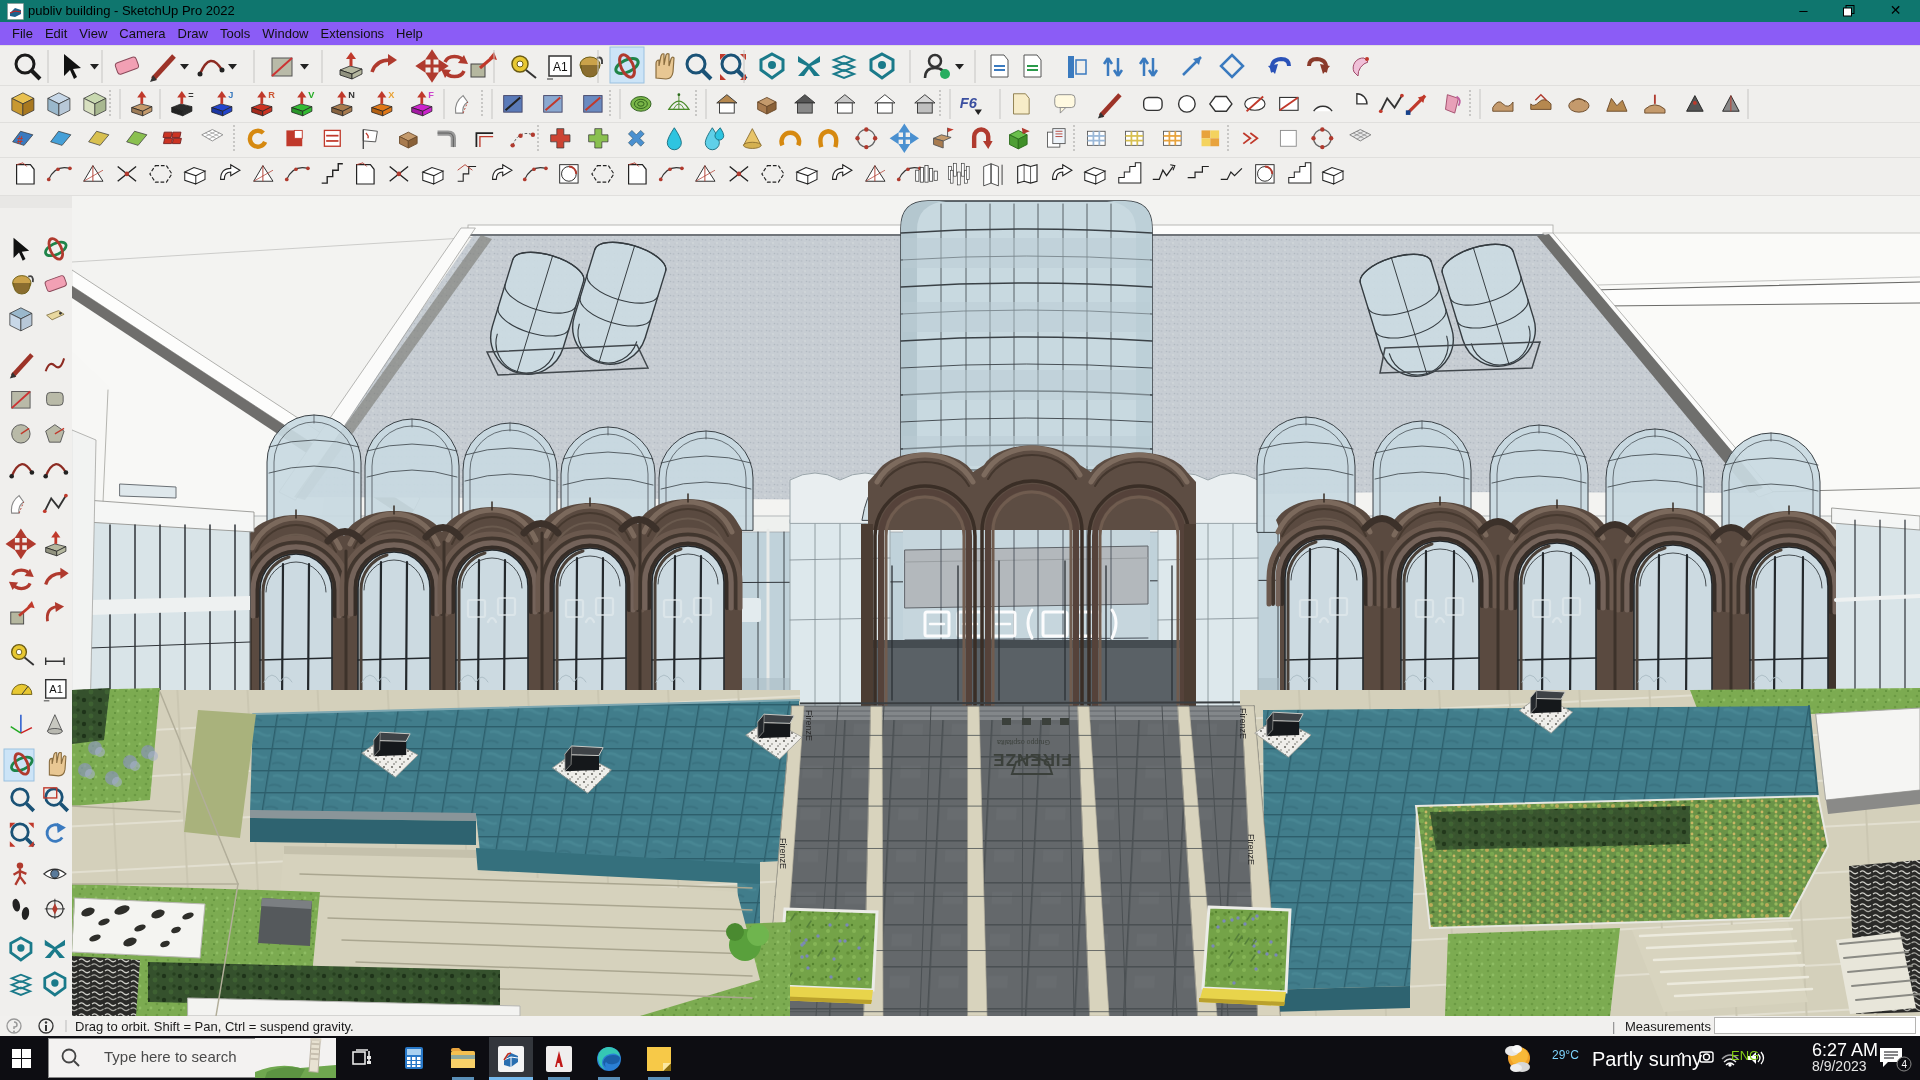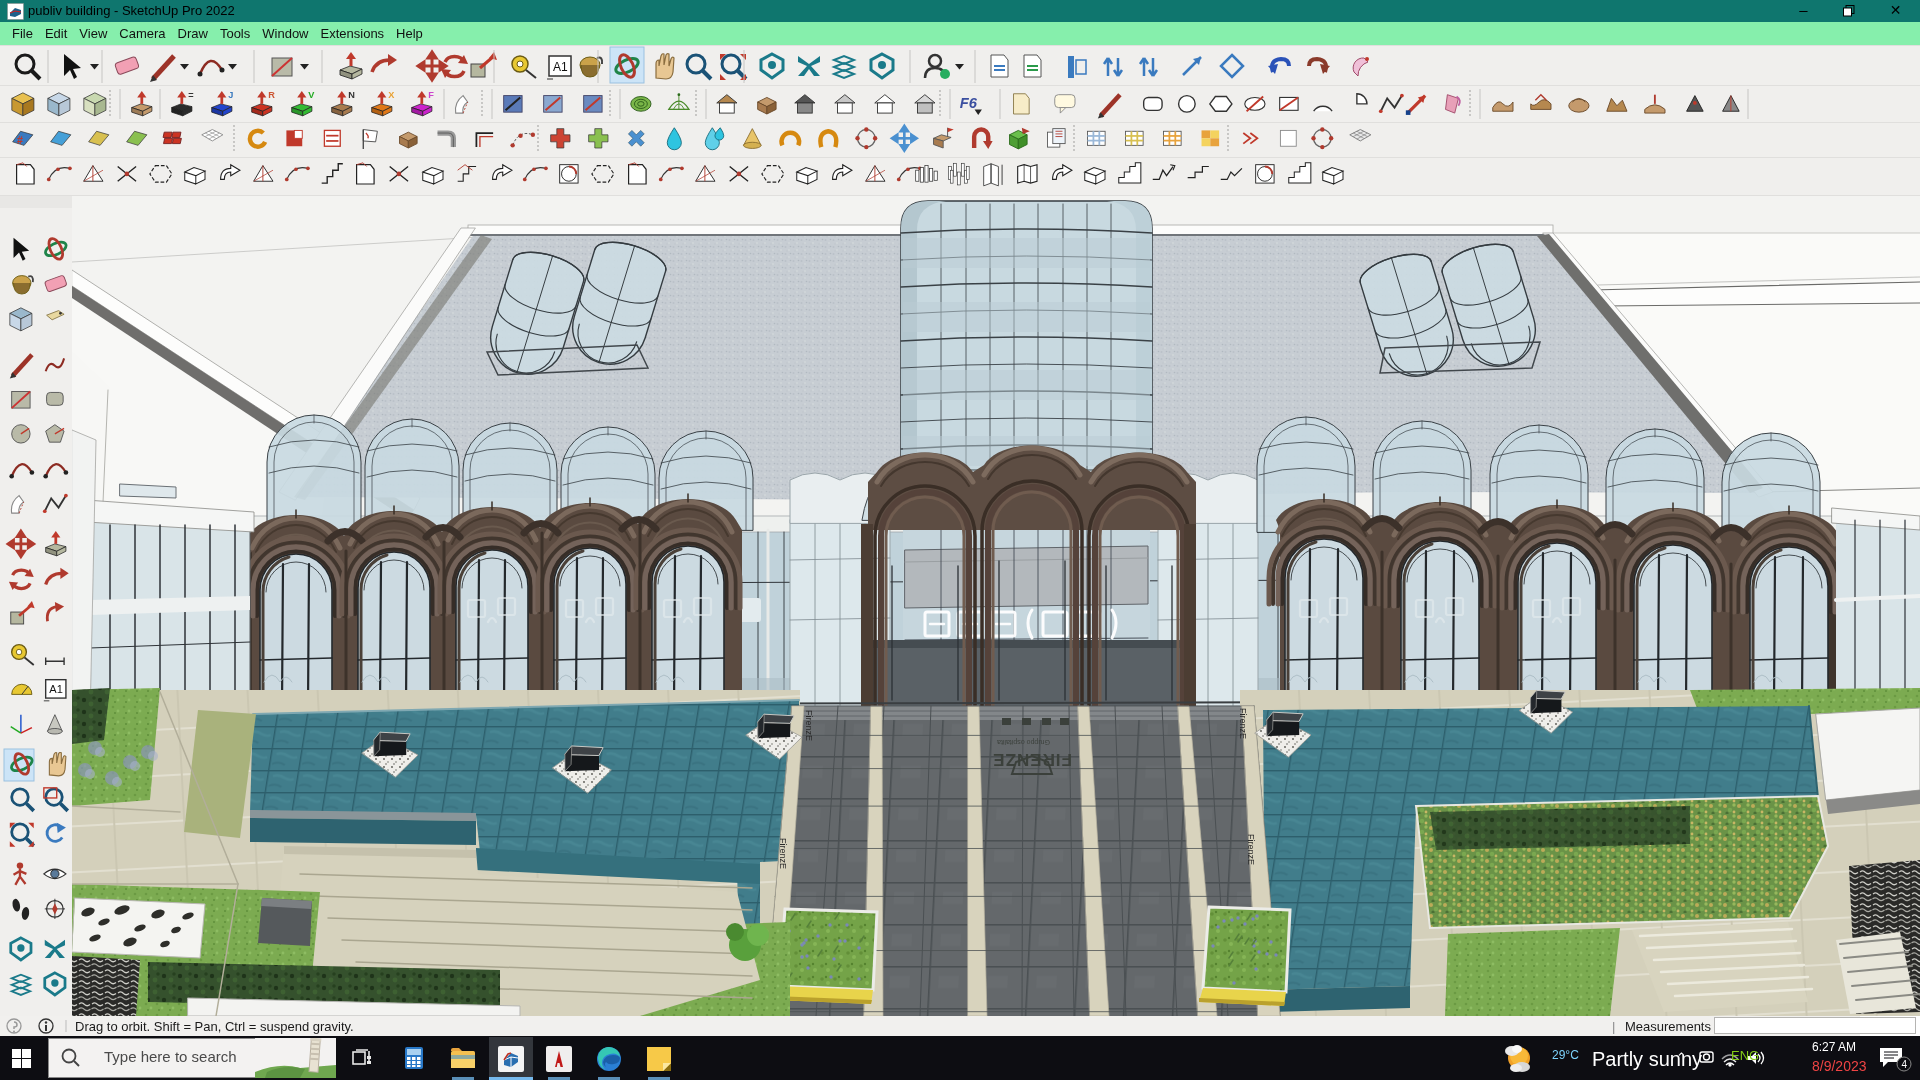--- a/index.html
+++ b/index.html
@@ -1,18 +1,18 @@
 <!DOCTYPE html>
 <html><head><meta charset="utf-8"><style>
 *{margin:0;padding:0;box-sizing:border-box}
 html,body{width:1920px;height:1080px;overflow:hidden;font-family:"Liberation Sans",sans-serif;background:#fff}
 .abs{position:absolute}
 #titlebar{position:absolute;left:0;top:0;width:1920px;height:22px;background:#0f766e}
 #titletext{position:absolute;left:30px;top:3px;font-size:13px;color:#000}
-#menubar{position:absolute;left:0;top:22px;width:1920px;height:23px;background:#86efac;font-size:13px;color:#111}
+#menubar{position:absolute;left:0;top:22px;width:1920px;height:23px;background:#8b5cf6;font-size:13px;color:#111}
 #menubar span{display:inline-block;padding:4px 6px 0 6px}
 #toolwrap{position:absolute;left:0;top:45px;width:1920px;height:151px;background:#f0efed}
 #palette{position:absolute;left:0;top:196px;width:72px;height:820px;background:#f0efed;border-right:1px solid #c9c8c6}
 #statusbar{position:absolute;left:0;top:1016px;width:1860px;height:20px;background:#f1f0ee;font-size:13px;color:#1a1a1a}
 #taskbar{position:absolute;left:0;top:1036px;width:1920px;height:44px;background:#0d0d12}
 .winbtn{position:absolute;top:0;width:45px;height:22px;color:#000;text-align:center;font-size:13px;line-height:20px}
 </style></head><body>
 <div id="titlebar">
 <svg class="abs" style="left:7px;top:3px" width="17" height="17" viewBox="0 0 17 17">
       <rect x="0.5" y="0.5" width="16" height="16" fill="#fff" stroke="#888" stroke-width="0.5"></rect>
@@ -1967,22 +1967,22 @@
         <path d="M24 11 Q32 3 40 11" opacity="0.6"></path>
         <path d="M28 17 Q32 13 36 17"></path>
         <circle cx="32" cy="17" r="1" fill="#fff"></circle>
       </g>
 <g fill="#fff">
         <path d="M50 8 L54 8 L58 4 L58 16 L54 12 L50 12 Z"></path>
         <path d="M60 6 Q64 10 60 14 M63 4 Q68 10 63 16" stroke="#fff" fill="none" stroke-width="1.3"></path>
       </g>
 </svg>
 <div class="abs" style="left:1731px;top:12px;font-size:13px;color:#84cc16">ENG</div>
-<div class="abs" style="left:1812px;top:4px;font-size:12px;color:#fff">6:27 AM</div>
-<div class="abs" style="left:1812px;top:22px;font-size:14px;color:#ef4444">8/9/2023</div>
+<div class="abs" style="left:1812px;top:4px;font-size:18px;color:#fff">6:27 AM</div>
+<div class="abs" style="left:1812px;top:22px;font-size:14px;color:#e5e5e5">8/9/2023</div>
 <svg class="abs" style="left:1878px;top:10px" width="34" height="26" viewBox="0 0 34 26">
       <path d="M2 2 L24 2 L24 16 L10 16 L5 21 L5 16 L2 16 Z" fill="#fff"></path>
       <line x1="6" y1="6" x2="20" y2="6" stroke="#0d0d12"></line>
       <line x1="6" y1="9" x2="20" y2="9" stroke="#0d0d12"></line>
       <line x1="6" y1="12" x2="16" y2="12" stroke="#0d0d12"></line>
       <circle cx="26" cy="18" r="7" fill="#0d0d12" stroke="#888" stroke-width="1"></circle>
       <text x="23.5" y="22" font-size="10" fill="#fff">4</text>
     </svg>
 </div>
 </body></html>

